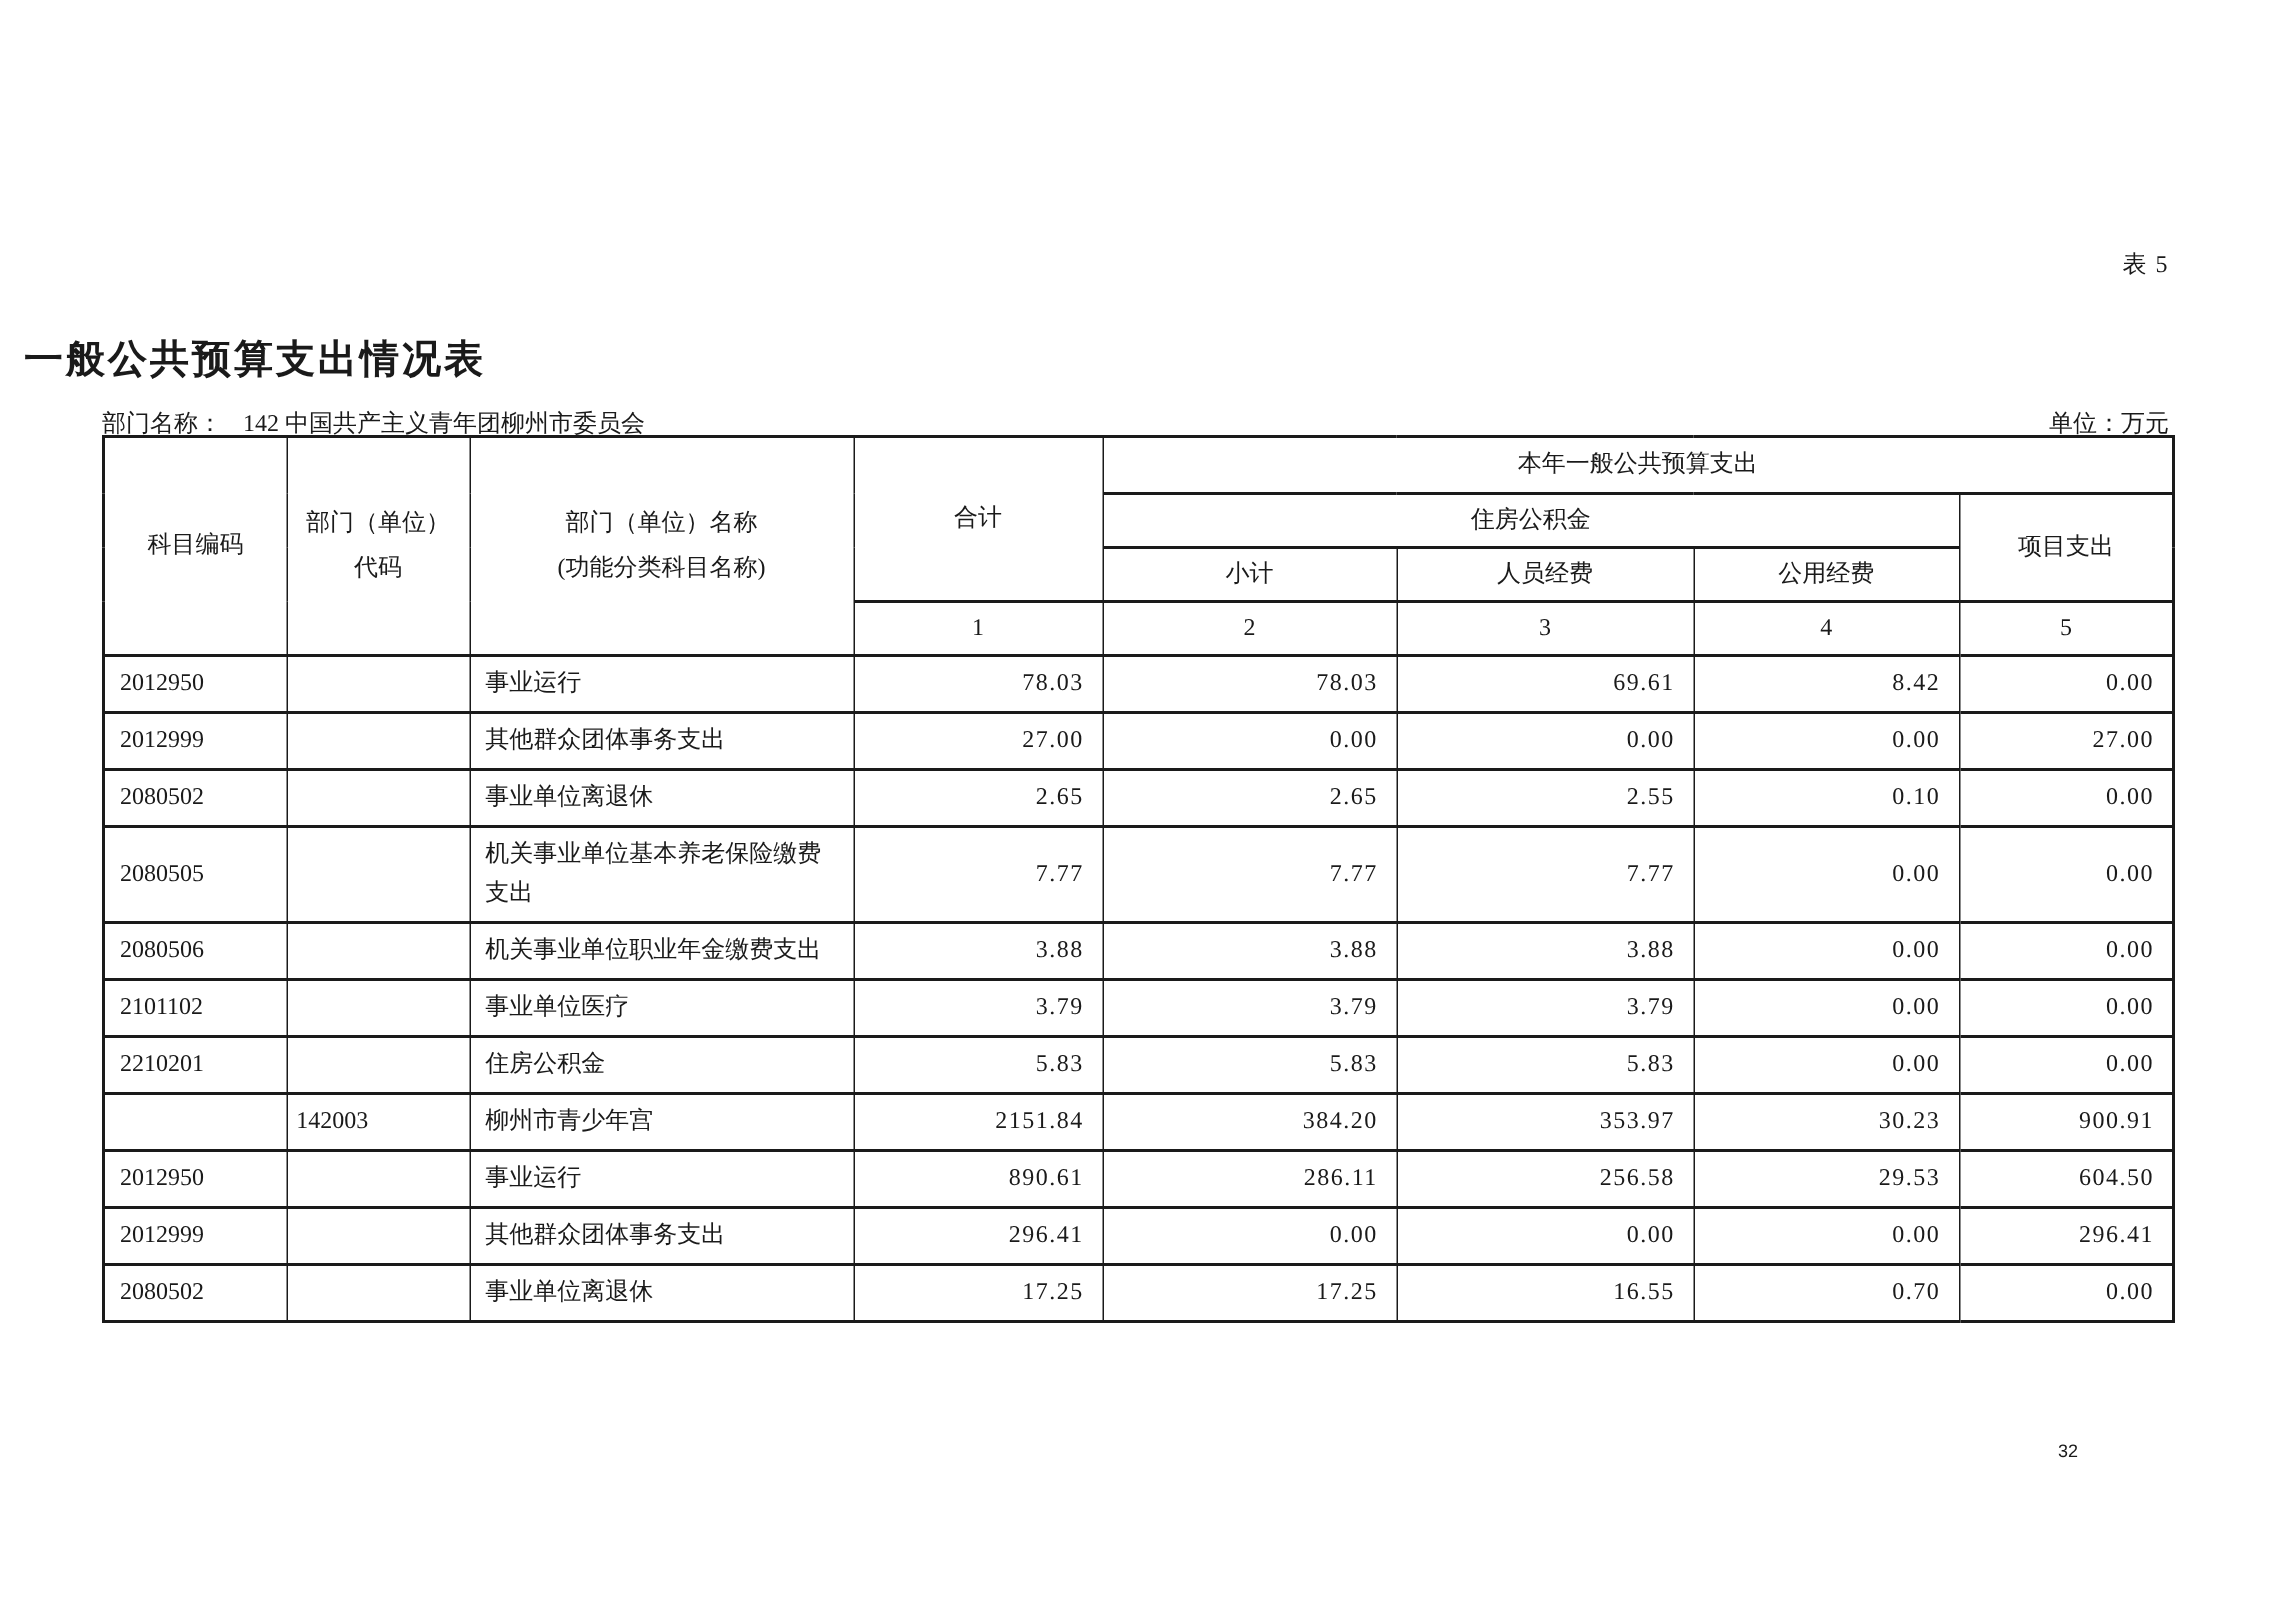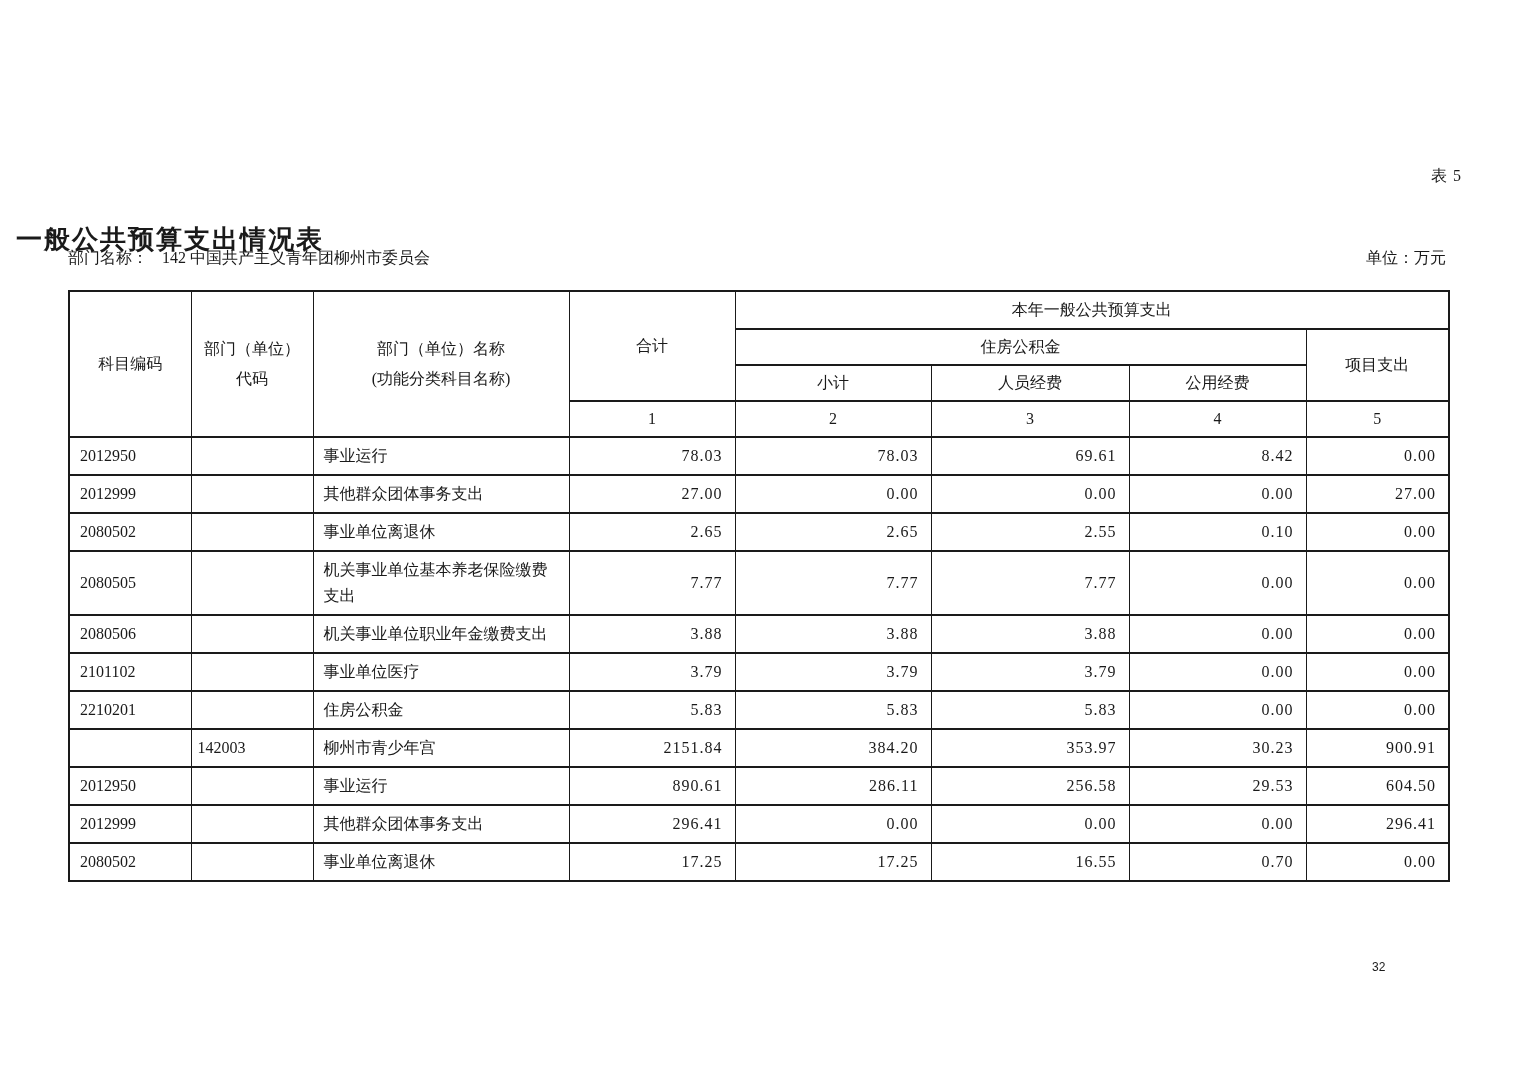--- a/index.html
+++ b/index.html
@@ -16,39 +16,39 @@
   .page {
     position: relative;
     width: 1520px;
     height: 1075px;
     background: #ffffff;
     overflow: hidden;
   }
   .table-tag {
     position: absolute;
     top: 166px;
-    right: 58px;
+    right: 74px;
     font-size: 16px;
     letter-spacing: 1px;
     text-align: right;
   }
   .doc-title {
     position: absolute;
     top: 206px;
     left: 0;
     width: 100%;
     margin: 16px;
     text-align: left;
     font-size: 26px;
     font-weight: bold;
     letter-spacing: 2px;
   }
   .meta-row {
     position: absolute;
-    top: 248px;
+    top: 272px;
     left: 68px;
     right: 74px;
     display: flex;
     justify-content: space-between;
     font-size: 16px;
   }
   .dept-value { margin-left: 14px; }
 
   table.budget-table {
     position: absolute;

